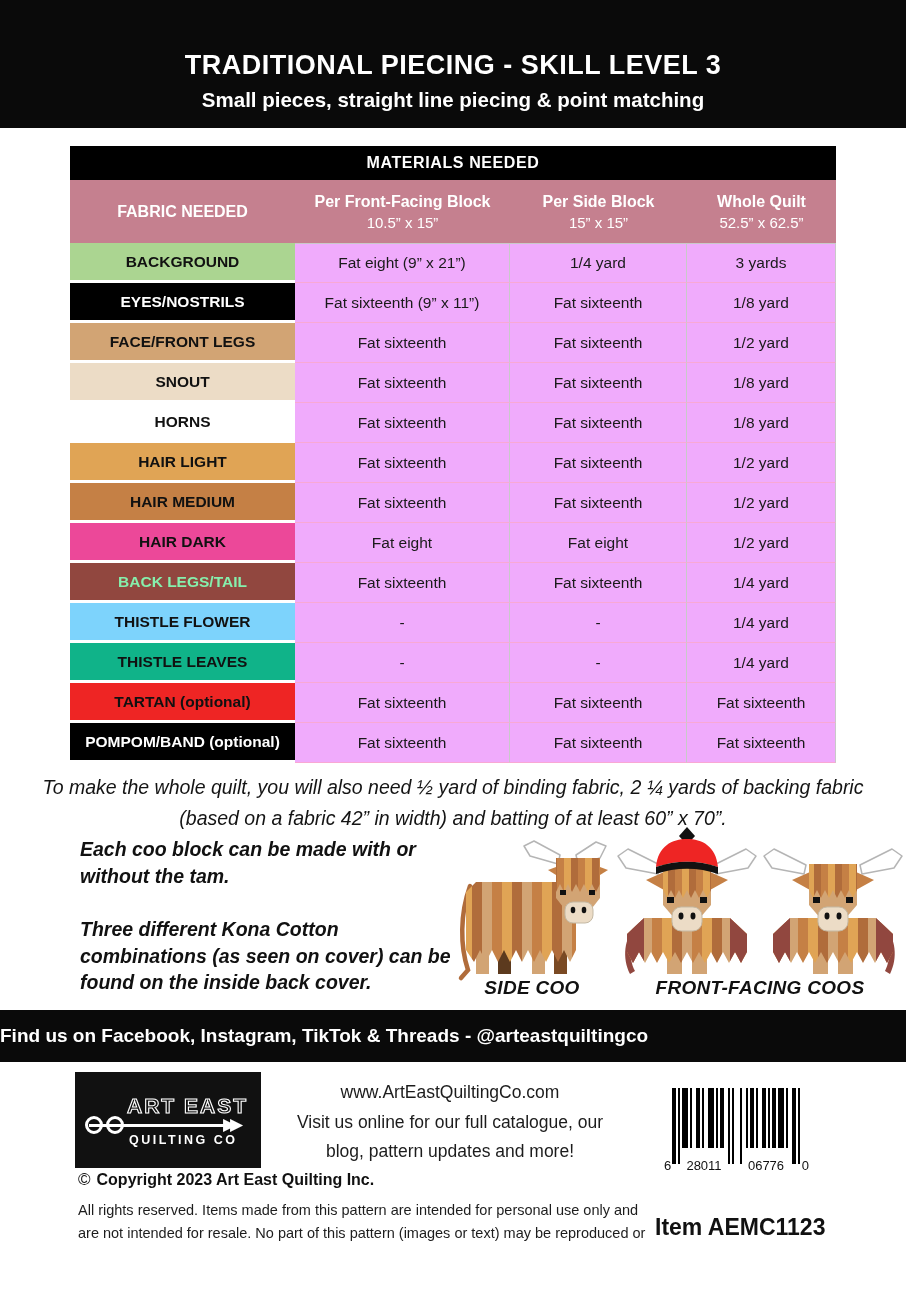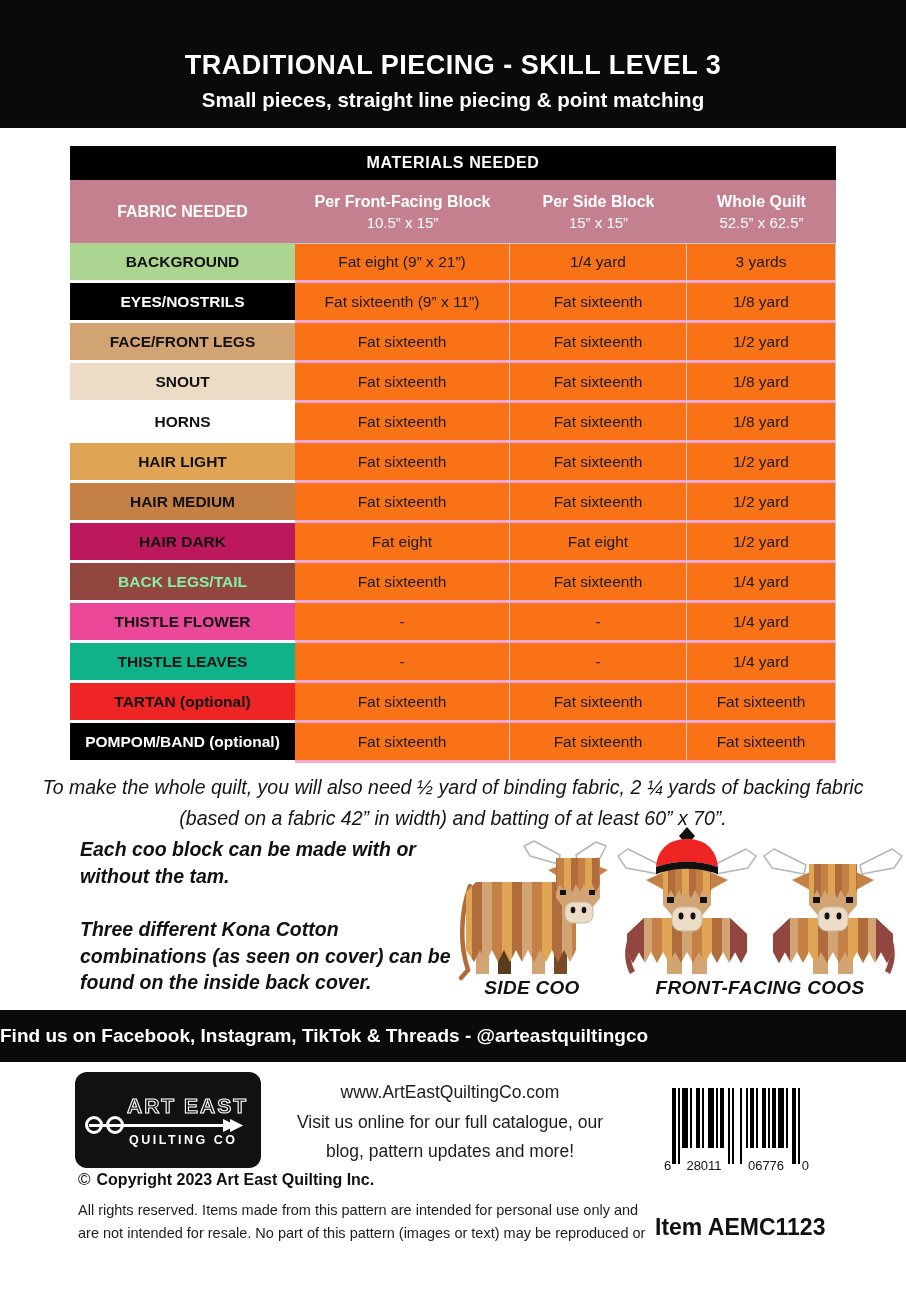--- a/index.html
+++ b/index.html
@@ -16,21 +16,21 @@
   .materials { position:absolute; left:70px; top:146px; width:766px; }
   .tbl-title { height:34px; line-height:34px; background:#000; color:#fff; text-align:center;
     font-weight:bold; font-size:16px; letter-spacing:0.6px; }
   .thead { display:grid; grid-template-columns:225px 215px 177px 149px; background:#c5808f; height:63px; }
   .thead .hcell { display:flex; flex-direction:column; align-items:center; justify-content:center;
     color:#fff; font-weight:bold; font-size:16px; line-height:21px; text-align:center; }
   .thead .hsub { font-size:15px; font-weight:normal; }
   .trow { display:grid; grid-template-columns:225px 215px 177px 149px; height:40px; }
   .cell { display:flex; align-items:center; justify-content:center; font-size:15.5px; }
   .cell.label { font-weight:bold; border-bottom:3px solid #fff; }
-  .cell.val { background:#f97316; color:#1a1a1a; border-right:1px solid #c9c9c9; border-bottom:3px solid #f9a8d4; }
+  .cell.val { background:#f0abfc; color:#1a1a1a; border-right:1px solid #c9c9c9; border-bottom:1px solid #f9a8d4; }
   .trow:first-child .cell.val { border-top:1px solid #c9c9c9; }
 
   
   .note { position:absolute; left:0; top:772px; width:906px; text-align:center;
     font-style:italic; font-size:19.5px; line-height:31px; color:#141414; }
 
   
   .info { position:absolute; left:80px; top:836px; width:382px;
     font-weight:bold; font-style:italic; font-size:19.5px; line-height:26.5px; color:#111; }
   .info p + p { margin-top:27px; }
@@ -45,21 +45,21 @@
     color:#111; text-align:center; letter-spacing:0.3px; }
   .coo-label.side { left:12px; width:160px; }
   .coo-label.front { left:172px; width:296px; }
 
   
   .social-bar { position:absolute; left:0; top:1010px; width:906px; height:52px; background:#0a0a0a;
     color:#fff; font-weight:bold; font-size:19px; text-align:left; line-height:52px; }
 
   
   .logo { position:absolute; left:75px; top:1072px; width:186px; height:96px; background:#111;
-    border-radius:12px; }
+    border-radius:0; }
   .logo-title { position:absolute; left:52px; top:22px; font-size:21px; font-weight:bold;
     letter-spacing:2px; color:#fff; white-space:nowrap; }
   @supports (-webkit-text-stroke: 1px white) {
     .logo-title { color:#111; -webkit-text-stroke:1.1px #fff; }
   }
   .logo-line { position:absolute; left:14px; top:52px; width:138px; height:3px; background:#fff; }
   .logo-arrow { position:absolute; left:148px; top:42px; color:#fff; font-size:17px; letter-spacing:-6px; }
   .logo-circle { position:absolute; top:44px; width:18px; height:18px; border:3px solid #fff; border-radius:50%; background:#111; }
   .logo-circle.c1 { left:10px; } .logo-circle.c2 { left:31px; }
   .logo-sub { position:absolute; left:54px; top:61px; color:#fff; font-weight:bold; font-size:12.5px;
@@ -141,33 +141,33 @@
           <div class="cell val">Fat sixteenth</div>
           <div class="cell val">1/2 yard</div>
         </div>
         <div class="trow">
           <div class="cell label" style="background: rgb(197, 128, 69); color: rgb(17, 17, 17);">HAIR MEDIUM</div>
           <div class="cell val">Fat sixteenth</div>
           <div class="cell val">Fat sixteenth</div>
           <div class="cell val">1/2 yard</div>
         </div>
         <div class="trow">
-          <div class="cell label" style="background: #be185d; color: rgb(17, 17, 17);">HAIR DARK</div>
+          <div class="cell label" style="background: #ec4899; color: rgb(17, 17, 17);">HAIR DARK</div>
           <div class="cell val">Fat eight</div>
           <div class="cell val">Fat eight</div>
           <div class="cell val">1/2 yard</div>
         </div>
         <div class="trow">
           <div class="cell label" style="background: rgb(145, 71, 63); color: #86efac;">BACK LEGS/TAIL</div>
           <div class="cell val">Fat sixteenth</div>
           <div class="cell val">Fat sixteenth</div>
           <div class="cell val">1/4 yard</div>
         </div>
         <div class="trow">
-          <div class="cell label" style="background: #ec4899; color: rgb(17, 17, 17);">THISTLE FLOWER</div>
+          <div class="cell label" style="background: #7dd3fc; color: rgb(17, 17, 17);">THISTLE FLOWER</div>
           <div class="cell val">-</div>
           <div class="cell val">-</div>
           <div class="cell val">1/4 yard</div>
         </div>
         <div class="trow">
           <div class="cell label" style="background: rgb(16, 179, 137); color: rgb(17, 17, 17);">THISTLE LEAVES</div>
           <div class="cell val">-</div>
           <div class="cell val">-</div>
           <div class="cell val">1/4 yard</div>
         </div>

